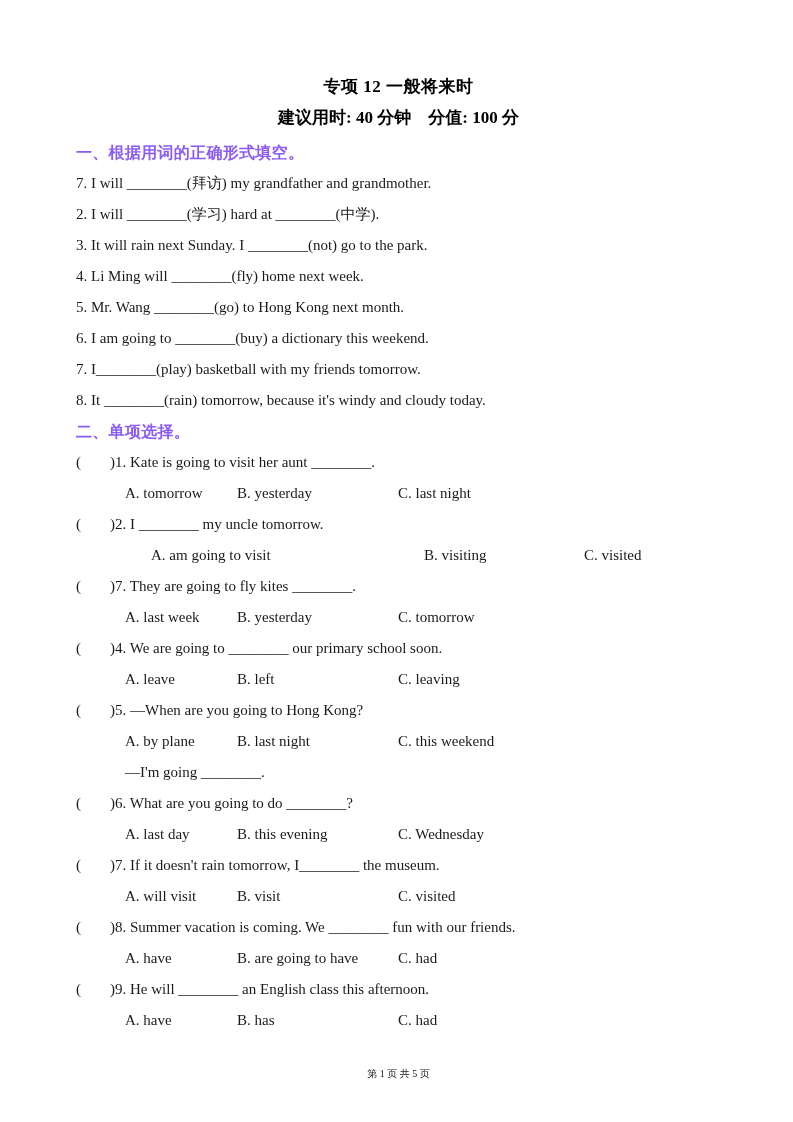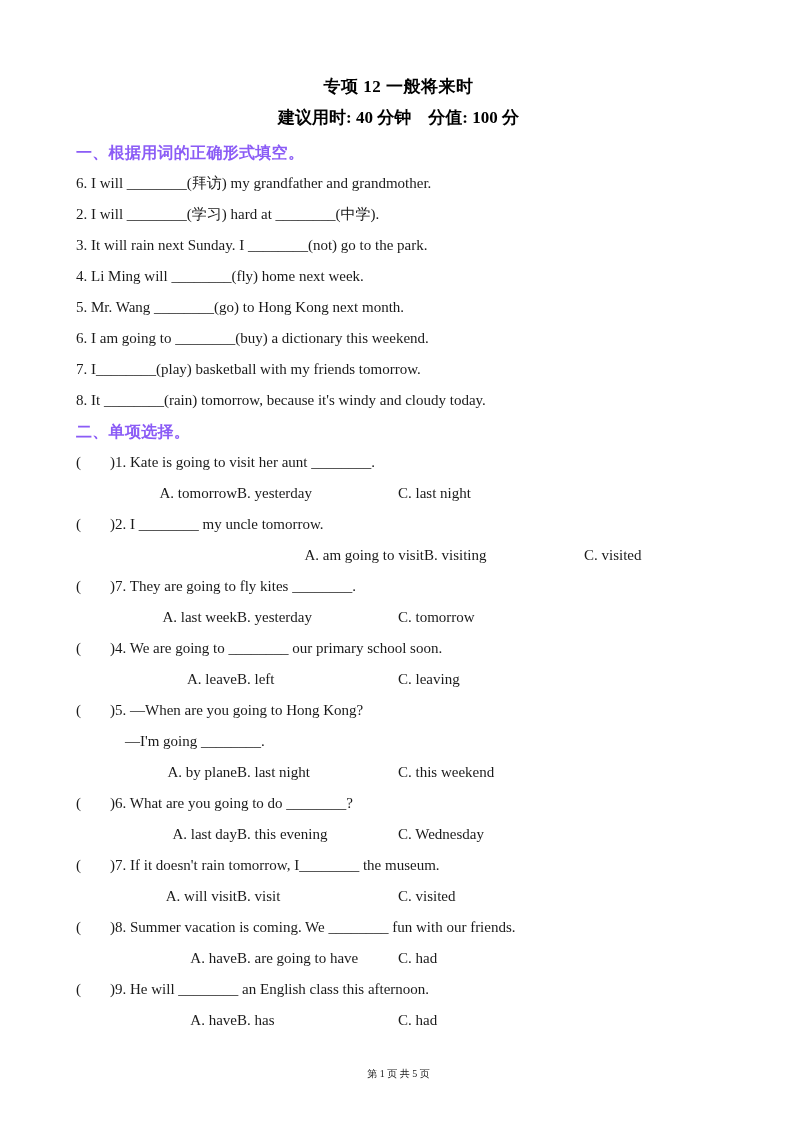--- a/index.html
+++ b/index.html
@@ -54,21 +54,21 @@
     display: inline-block;
     width: 34px;
   }
   .opts {
     margin-left: 49px;
   }
   .opt {
     display: inline-block;
     vertical-align: top;
   }
-  .opt-a { min-width: 112px; text-align: right; }
+  .opt-a { min-width: 112px; }
   .opt-b { min-width: 161px; }
   .opts.wide .opt-a { min-width: 273px; margin-left: 26px; }
   .opts.wide .opt-b { min-width: 160px; }
   .answer-line {
     margin-left: 49px;
   }
   .page-footer {
     margin-top: 22px;
     text-align: center;
     font-size: 10px;
@@ -79,21 +79,21 @@
 </head>
 <body>
 
 <div class="sheet">
 
   <h1 class="doc-title">专项 12 一般将来时</h1>
   <div class="doc-subtitle">建议用时: 40 分钟　分值: 100 分</div>
 
   <div class="sec-heading">一、根据用词的正确形式填空。</div>
 
-  <div class="line">6. I will ________(拜访) my grandfather and grandmother.</div>
+  <div class="line">7. I will ________(拜访) my grandfather and grandmother.</div>
   <div class="line">2. I will ________(学习) hard at ________(中学).</div>
   <div class="line">3. It will rain next Sunday. I ________(not) go to the park.</div>
   <div class="line">4. Li Ming will ________(fly) home next week.</div>
   <div class="line">5. Mr. Wang ________(go) to Hong Kong next month.</div>
   <div class="line">6. I am going to ________(buy) a dictionary this weekend.</div>
   <div class="line">7. I________(play) basketball with my friends tomorrow.</div>
   <div class="line">8. It ________(rain) tomorrow, because it's windy and cloudy today.</div>
 
   <div class="sec-heading">二、单项选择。</div>
 
@@ -121,24 +121,24 @@
   <div class="line">
     <span class="paren">(</span><span>)4. We are going to ________ our primary school soon.</span>
   </div>
   <div class="line opts">
     <span class="opt opt-a">A. leave</span><span class="opt opt-b">B. left</span><span class="opt opt-c">C. leaving</span>
   </div>
 
   <div class="line">
     <span class="paren">(</span><span>)5. —When are you going to Hong Kong?</span>
   </div>
-  <div class="line answer-line">—I'm going ________.</div>
   <div class="line opts">
     <span class="opt opt-a">A. by plane</span><span class="opt opt-b">B. last night</span><span class="opt opt-c">C. this weekend</span>
   </div>
+  <div class="line answer-line">—I'm going ________.</div>
 
   <div class="line">
     <span class="paren">(</span><span>)6. What are you going to do ________?</span>
   </div>
   <div class="line opts">
     <span class="opt opt-a">A. last day</span><span class="opt opt-b">B. this evening</span><span class="opt opt-c">C. Wednesday</span>
   </div>
 
   <div class="line">
     <span class="paren">(</span><span>)7. If it doesn't rain tomorrow, I________ the museum.</span>

